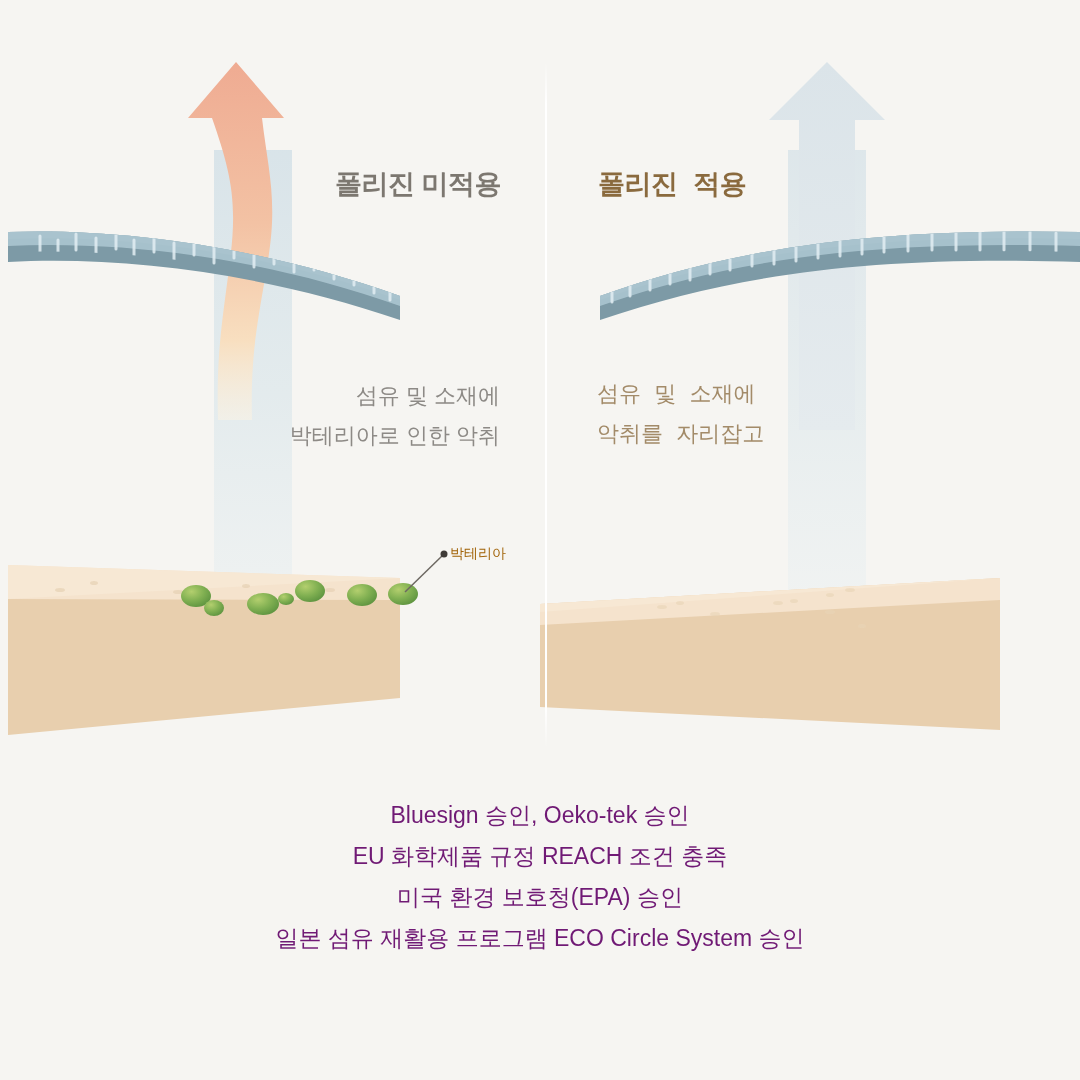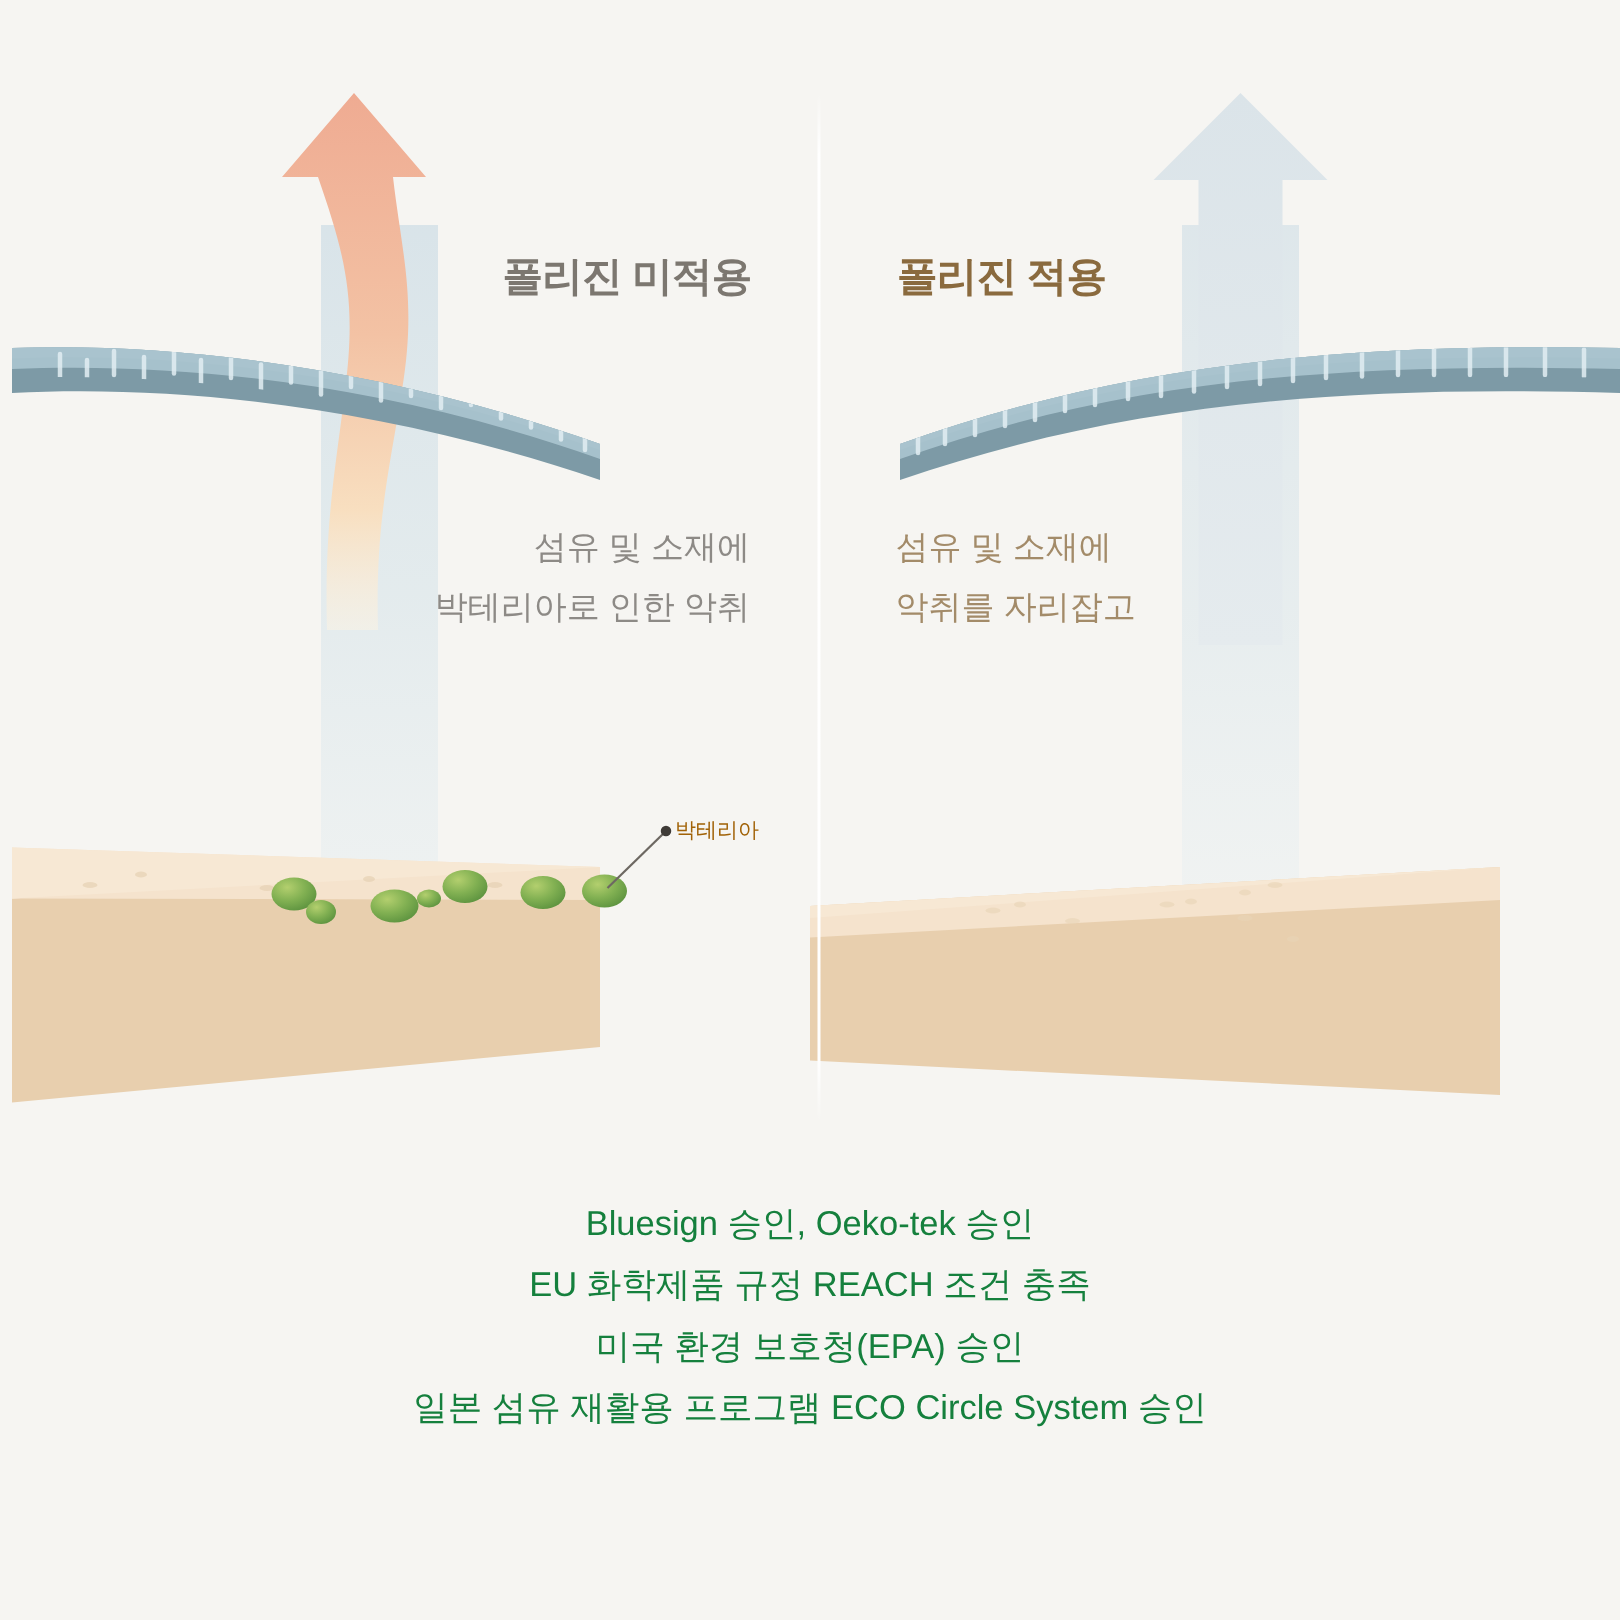--- a/index.html
+++ b/index.html
@@ -30,21 +30,21 @@
   }
 
   .panel {
     position: absolute;
     top: 0;
     width: 540px;
     height: 770px;
     overflow: hidden;
   }
   .panel.left  { left: 0; }
-  .panel.right { left: 540px; }
+  .panel.right { left: 540px; font-family: Liberation Mono, monospace; }
 
   .divider {
     position: absolute;
     left: 545px;
     top: 62px;
     width: 2px;
     height: 686px;
     background: linear-gradient(to bottom,
                 rgba(255,255,255,0) 0%,
                 rgba(255,255,255,1) 6%,
@@ -74,20 +74,21 @@
     color: #8a6a3e;
   }
 
   
   .caption {
     position: absolute;
     font-size: 22px;
     line-height: 40px;
     white-space: nowrap;
     z-index: 5;
+    margin-top: 31px;
   }
   .caption-left {
     top: 345px;
     left: 0;
     width: 500px;
     text-align: right;
     color: #8d8a86;
   }
   .caption-right {
     top: 345px;
@@ -113,21 +114,21 @@
     position: absolute;
     left: 0;
     top: 795px;
     width: 1080px;
     text-align: center;
     z-index: 5;
   }
   .cert-line {
     font-size: 23px;
     line-height: 41px;
-    color: #15803d;
+    color: #701a75;
     white-space: nowrap;
   }
 
   svg.art {
     position: absolute;
     left: 0; top: 0;
     width: 540px;
     height: 770px;
     display: block;
   }

